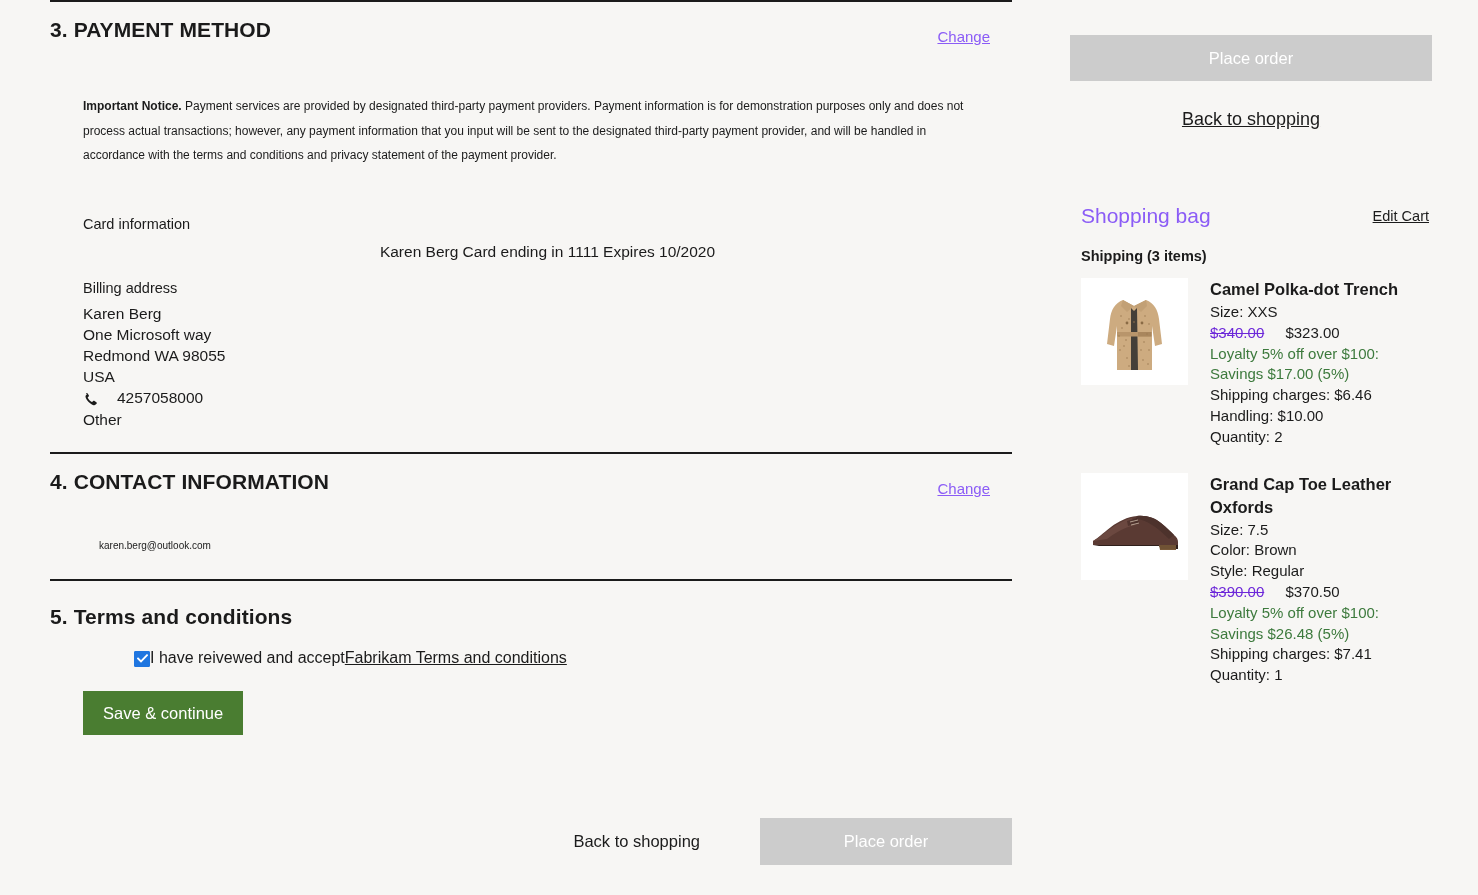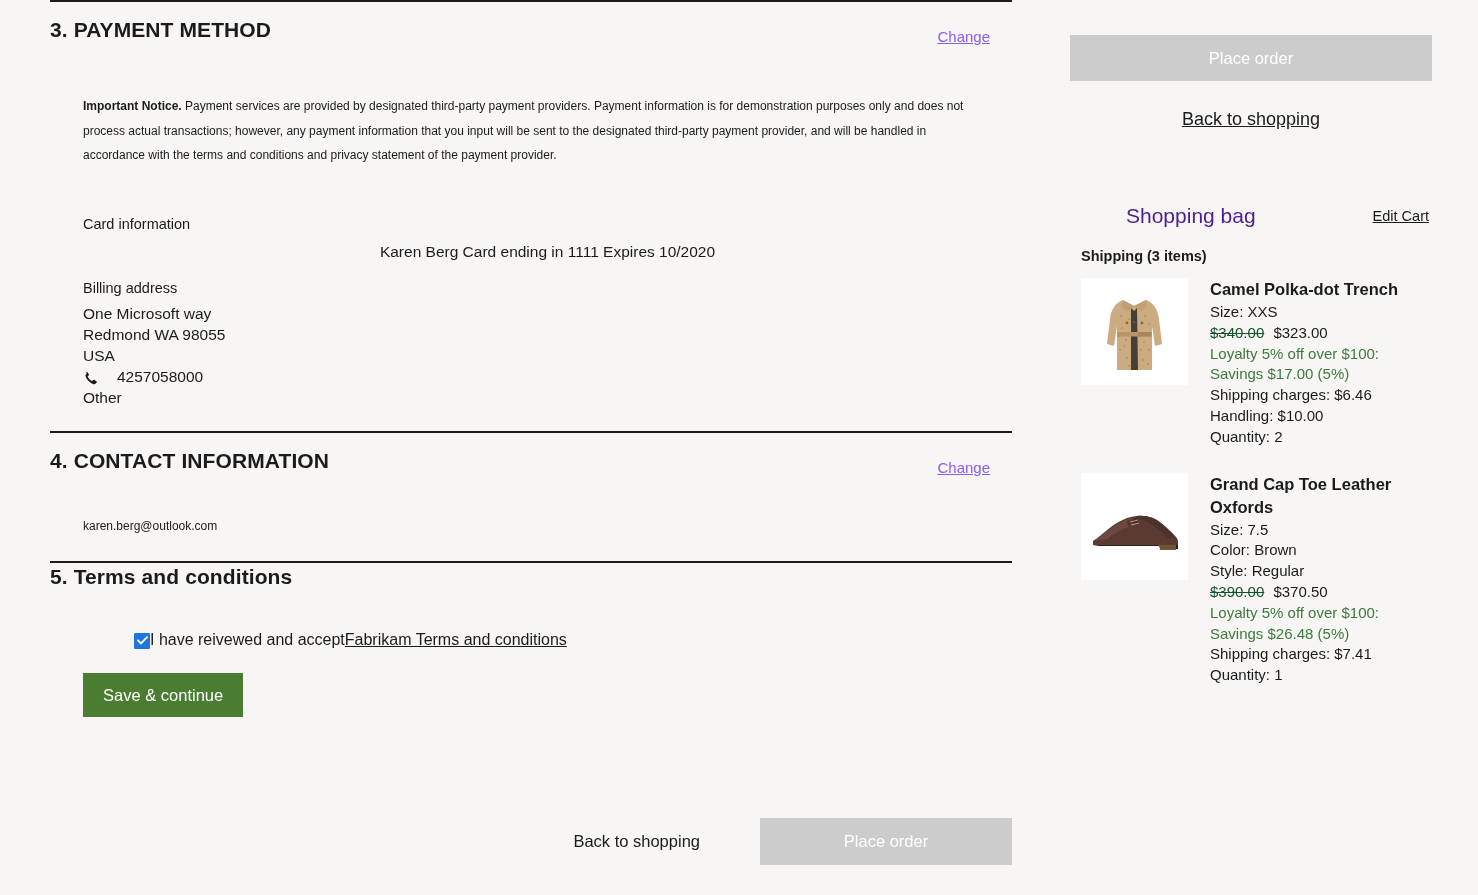--- a/index.html
+++ b/index.html
@@ -92,22 +92,22 @@
   }
   .phone-ico {
     display: inline-block;
     width: 15px;
     height: 15px;
     position: relative;
     top: 1px;
   }
 
   .email-line {
-    margin: 32px 0 0 33px;
-    font-size: 12px;
+    margin: 32px 0 0 49px;
+    font-size: 10px;
   }
 
   .terms-row {
     margin: 22px 0 0 84px;
     display: flex;
     align-items: flex-end;
     font-size: 16px;
   }
   .cbox {
     width: 14px;
@@ -200,22 +200,21 @@
   .bag-head {
     position: relative;
     margin-top: 74px;
     height: 30px;
   }
   .bag-title {
     position: absolute;
     left: 11px;
     top: 0;
     font-size: 21px;
-    color: #4c1d95;
-    margin-left: 45px;
+    color: #8b5cf6;
   }
   .edit-cart {
     position: absolute;
     right: 3px;
     top: 4px;
     font-size: 14.5px;
     color: #1b1b1b;
     text-decoration: underline;
     cursor: pointer;
   }
@@ -252,22 +251,22 @@
     font-size: 15px;
     line-height: 20.8px;
     color: #1b1b1b;
   }
   .price-row {
     font-size: 15px;
     line-height: 20.8px;
   }
   .price-old {
     text-decoration: line-through;
-    color: #14532d;
-    margin-right: 5px;
+    color: #6d28d9;
+    margin-right: 17px;
   }
   .green {
     color: #3d7a3d;
     font-size: 15px;
     line-height: 20.8px;
   }
 </style>
 </head>
 <body>
 
@@ -293,20 +292,21 @@
 
       <div style="height:48px"></div>
 
       <div class="sub-head">Card information</div>
       <div class="sub-text card-line">Karen Berg   Card ending in 1111   Expires 10/2020</div>
 
       <div style="height:18px"></div>
 
       <div class="sub-head">Billing address</div>
       <div class="sub-text" style="margin-top:7px">
+        <div class="addr-line">Karen Berg</div>
         <div class="addr-line">One Microsoft way</div>
         <div class="addr-line">Redmond WA   98055</div>
         <div class="addr-line">USA</div>
         <div class="phone-line">
           <span class="phone-ico">
             <svg width="15" height="15" viewBox="0 0 16 16">
               <path d="M3.2 1.3c.5-.5 1.3-.4 1.7.2l1.3 1.9c.3.5.2 1.1-.2 1.5l-.8.7c-.2.2-.2.4-.1.6.4.9 1 1.8 1.8 2.6.8.8 1.7 1.4 2.6 1.8.2.1.4 0 .6-.1l.7-.8c.4-.4 1-.5 1.5-.2l1.9 1.3c.6.4.7 1.2.2 1.7l-.9.9c-.6.6-1.4.8-2.2.6-1.7-.4-3.6-1.6-5.3-3.3C4.3 9 3.1 7.1 2.7 5.4c-.2-.8 0-1.6.6-2.2l.9-.9z" fill="#1b1b1b"></path>
             </svg>
           </span>
           <span>4257058000</span>
@@ -328,21 +328,21 @@
         <a class="change-link">Change</a>
       </div>
       <div class="email-line">karen.berg@outlook.com</div>
       <div style="height:28px"></div>
     </div>
 
     <div class="rule"></div>
 
     <div class="section">
       <div class="sec-head-row" style="height:46px">
-        <div class="sec-title" style="top:2px">
+        <div class="sec-title" style="top:24px">
           <span>5.</span>
           <span>Terms and conditions</span>
         </div>
       </div>
 
       <div class="terms-row">
         <span class="cbox">
           <svg width="11" height="9" viewBox="0 0 11 9">
             <path d="M1 4.4 L4 7.4 L10 1.2" stroke="#ffffff" stroke-width="1.8" fill="none" stroke-linecap="square"></path>
           </svg>

